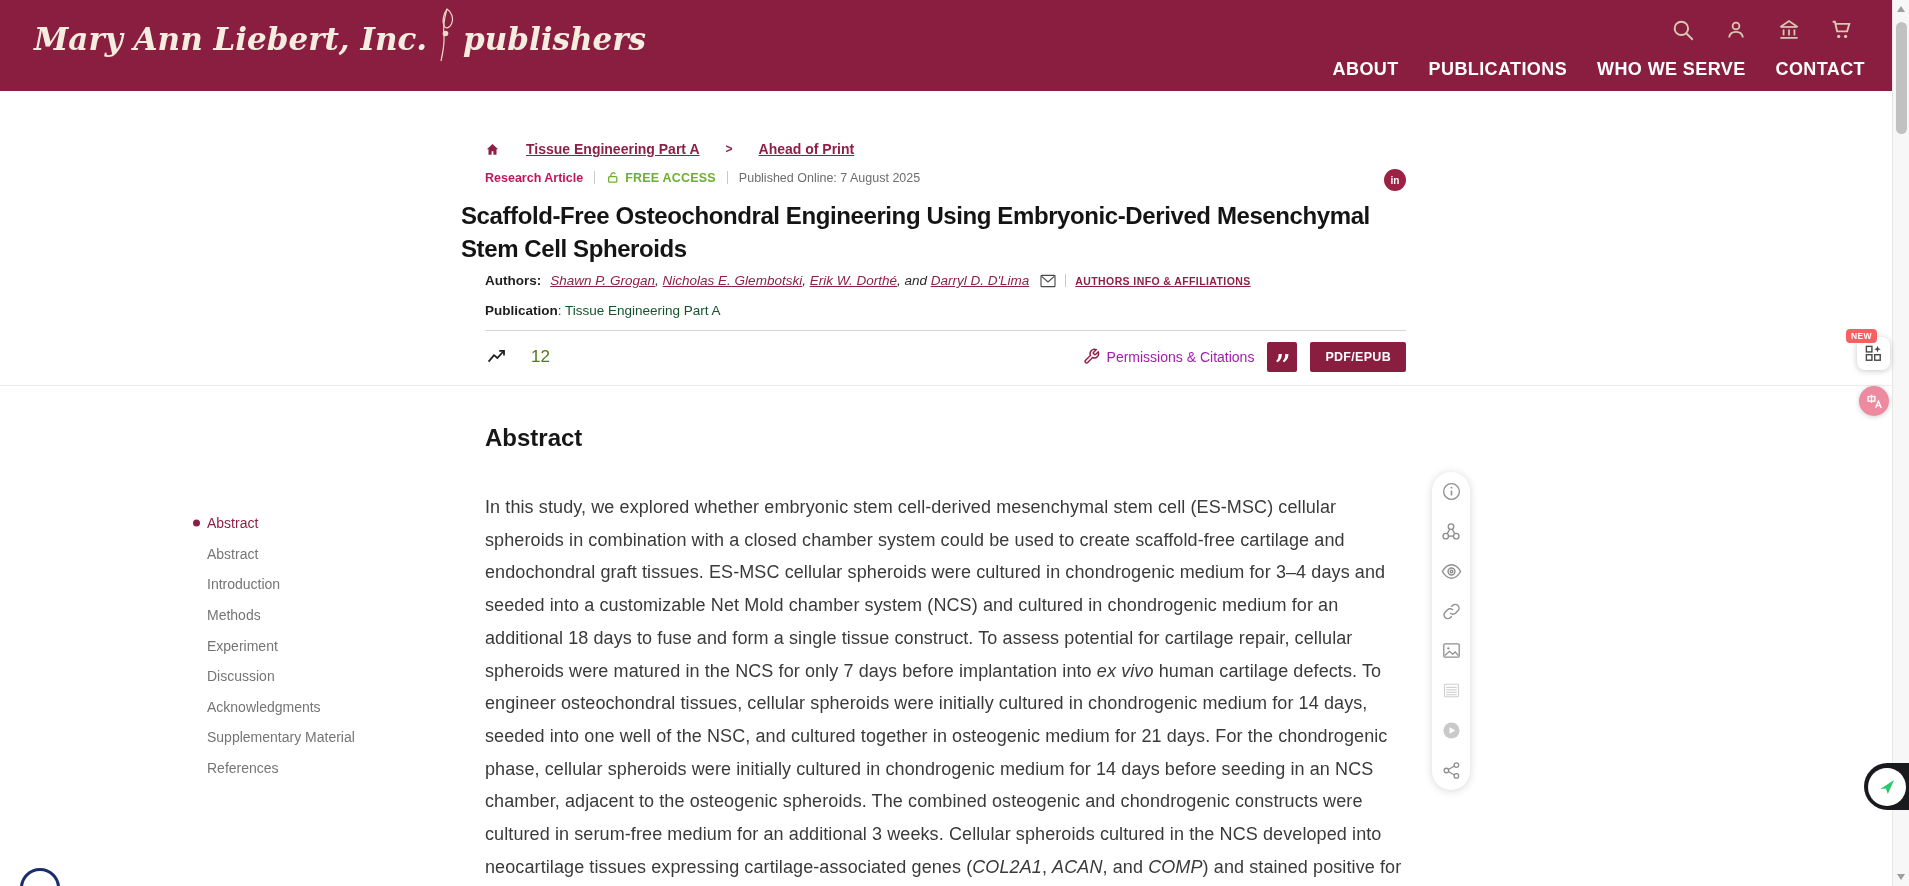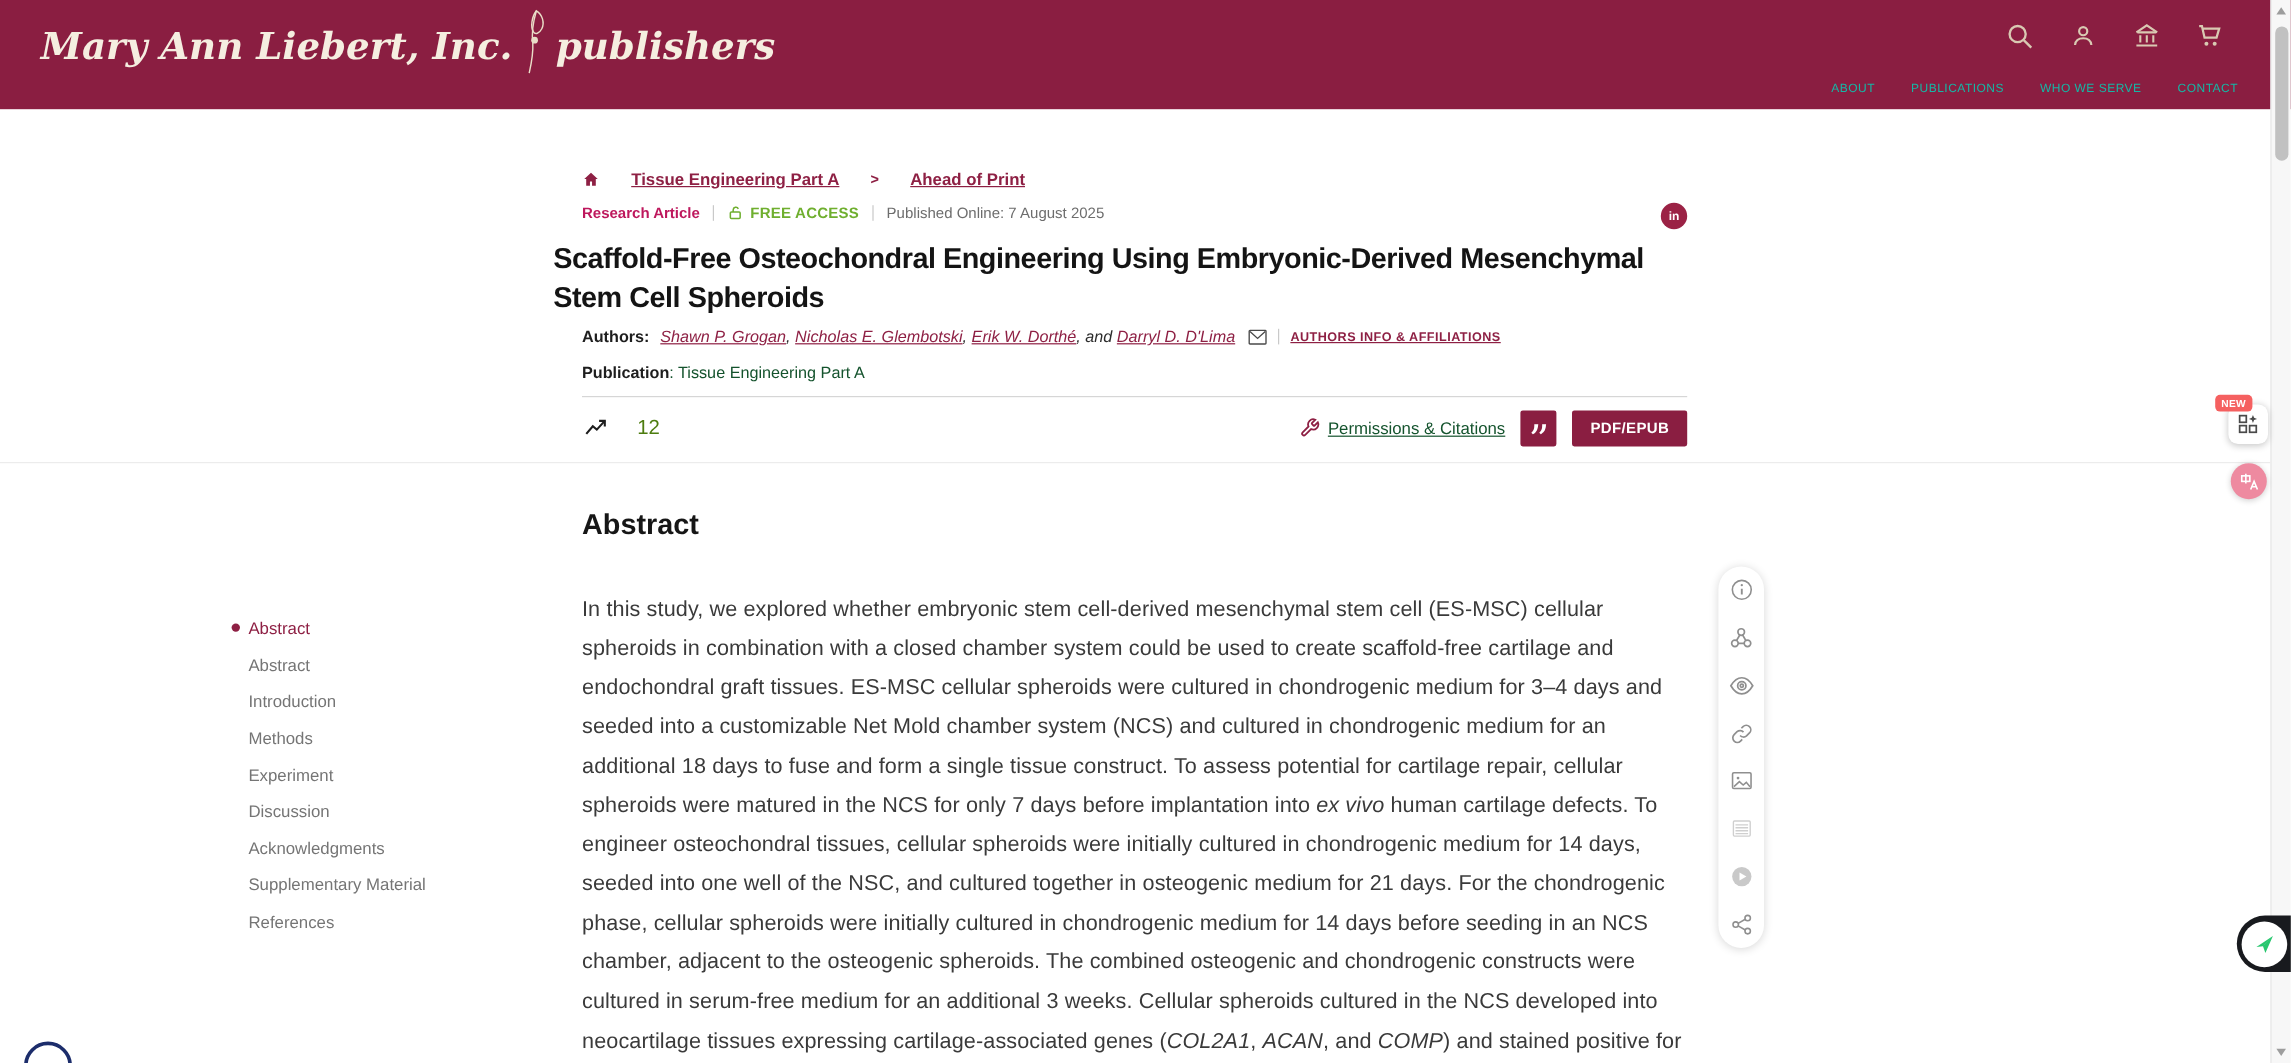--- a/index.html
+++ b/index.html
@@ -18,21 +18,21 @@
 
   
   .site-header{position:absolute;top:0;left:0;width:1909px;height:91px;background:var(--maroon);}
   .logo{position:absolute;left:34px;top:10px;display:flex;align-items:baseline;
         color:#f5eee0;font-family:"DejaVu Serif","Liberation Serif",serif;
         font-style:italic;font-weight:bold;font-size:31px;text-decoration:none;line-height:58px;}
   .logo .leaf{align-self:flex-start;margin:-4px 2px 0 4px;}
   .hdr-icons{position:absolute;top:16px;right:54px;display:flex;gap:26px;align-items:center;}
   .hdr-icon{display:inline-flex;width:27px;height:27px;align-items:center;justify-content:center;}
   .hdr-nav{position:absolute;bottom:11px;right:44px;display:flex;gap:30px;}
-  .hdr-link{color:#14b8a6;font-size:10px;font-weight:normal;letter-spacing:.4px;text-decoration:none;}
+  .hdr-link{color:#ffffff;font-size:18px;font-weight:bold;letter-spacing:.4px;text-decoration:none;}
 
   
   .scrollbar{position:absolute;top:0;right:0;width:17px;height:886px;background:#f7f7f7;
              border-left:1px solid #e7e7e7;z-index:40;}
   .sb-thumb{position:absolute;top:22px;left:3px;width:11px;height:112px;background:#c1c1c1;border-radius:7px;}
   .sb-arrow{position:absolute;left:4px;width:0;height:0;border-left:4.5px solid transparent;border-right:4.5px solid transparent;}
   .sb-up{top:6px;border-bottom:6px solid #9d9d9d;}
   .sb-down{bottom:6px;border-top:6px solid #9d9d9d;}
 
   .breadcrumb{position:absolute;left:485px;top:141px;display:flex;align-items:center;gap:26px;
@@ -65,21 +65,21 @@
   .pub-label{font-weight:bold;color:#1e1e1e;}
   .pub-value{color:#14532d;margin-top:40px;}
 
   .content-hr{position:absolute;left:485px;top:330px;width:921px;border-top:1px solid #d6d6d6;}
 
   .metrics-row{position:absolute;left:485px;top:341px;width:921px;height:31px;
                display:flex;align-items:center;justify-content:space-between;}
   .altmetric{display:flex;align-items:center;gap:23px;font-size:17px;color:#4d7c0f;}
   .actions{display:flex;align-items:center;gap:13px;}
   .perm-link{display:flex;align-items:center;gap:7px;font-size:14px;color:#3d3d3d;}
-  .perm-link a{color:#14532d;text-decoration:underline;}
+  .perm-link a{color:#a21caf;}
   .quote-btn{width:30px;height:30px;background:var(--maroon);border:none;border-radius:2px;
              display:flex;align-items:center;justify-content:center;cursor:pointer;}
   .quote-glyph{font-family:"DejaVu Serif",serif;color:#fff;font-size:34px;line-height:0;position:relative;top:10px;}
   .pdf-btn{height:30px;padding:0 15px;background:var(--maroon);border:none;border-radius:2px;
            color:#fff;font-size:12.5px;font-weight:bold;letter-spacing:.3px;cursor:pointer;
            font-family:"Liberation Sans",sans-serif;}
 
   .section-divider{position:absolute;left:0;top:385px;width:1892px;border-top:1px solid #ececec;}
 
   .abs-heading{position:absolute;left:485px;top:424px;margin:0;font-size:24px;font-weight:bold;color:#161616;}

